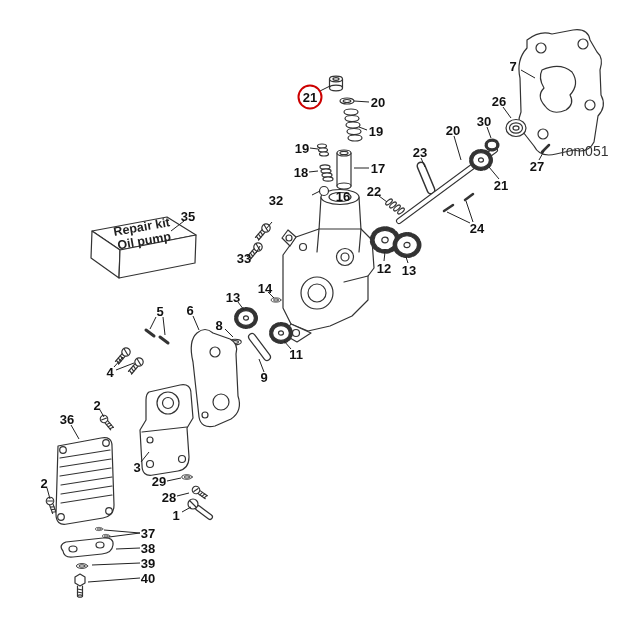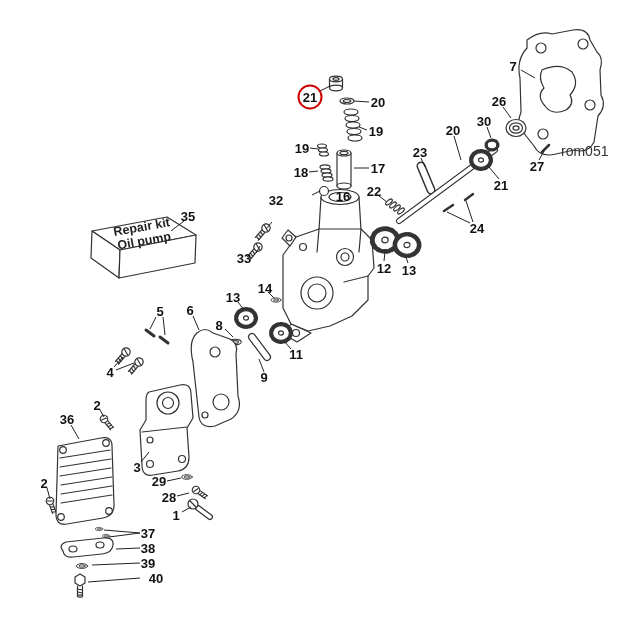--- a/index.html
+++ b/index.html
@@ -347,21 +347,21 @@
       <div class="part-label" style="left: 97px; top: 405px;">2</div>
       <div class="part-label" style="left: 67px; top: 419px;">36</div>
       <div class="part-label" style="left: 137px; top: 467px;">3</div>
       <div class="part-label" style="left: 44px; top: 483px;">2</div>
       <div class="part-label" style="left: 159px; top: 481px;">29</div>
       <div class="part-label" style="left: 169px; top: 497px;">28</div>
       <div class="part-label" style="left: 176px; top: 515px;">1</div>
       <div class="part-label" style="left: 148px; top: 533px;">37</div>
       <div class="part-label" style="left: 148px; top: 548px;">38</div>
       <div class="part-label" style="left: 148px; top: 563px;">39</div>
-      <div class="part-label" style="left: 156px; top: 578px;">40</div>
+      <div class="part-label" style="left: 148px; top: 578px;">40</div>
     </div>
 
 <div id="repair-kit-text">
   <div>Repair kit</div>
   <div>Oil pump</div>
 </div>
 
 <div id="image-code">rom051</div>
 
 </div>

